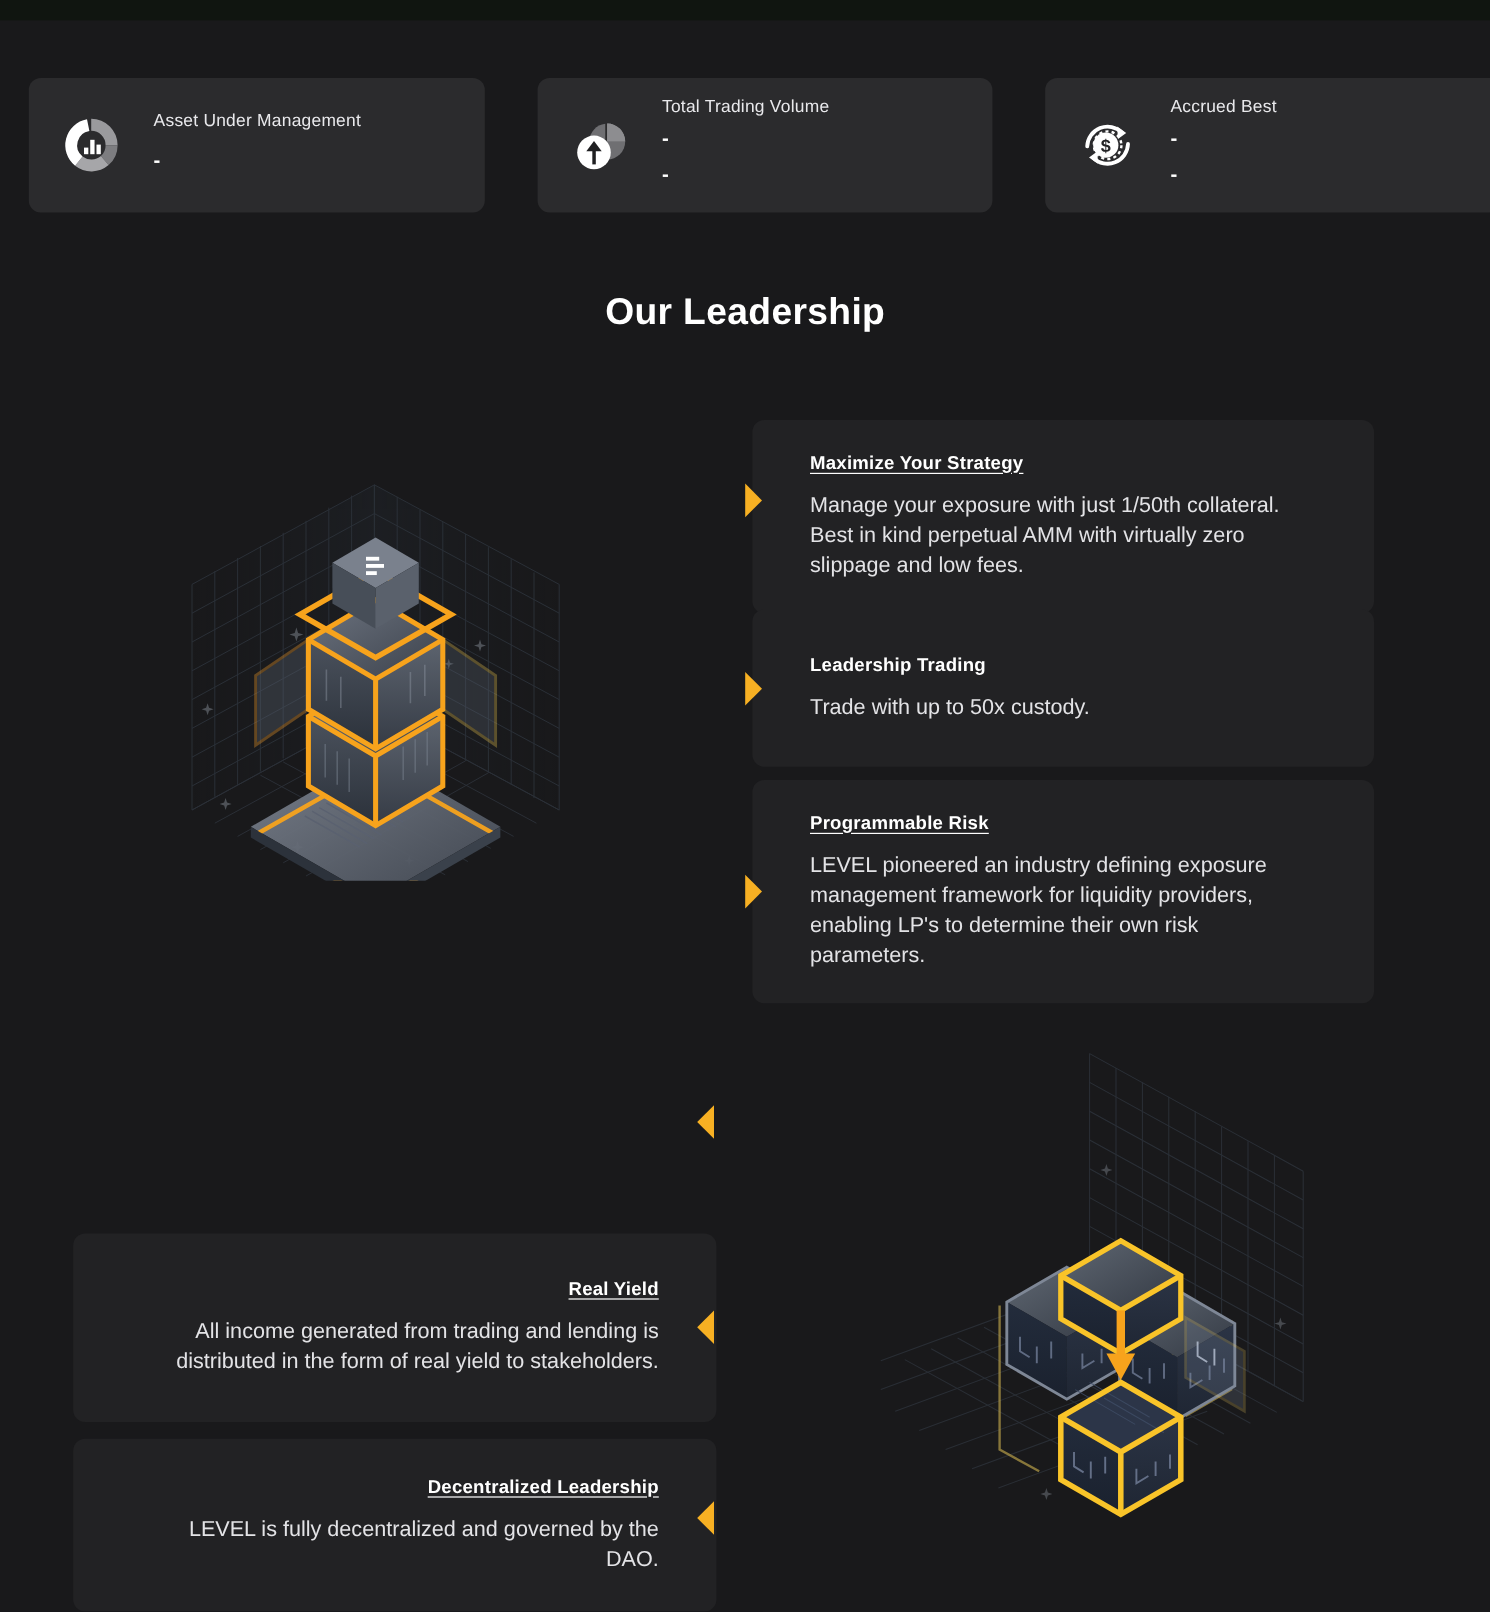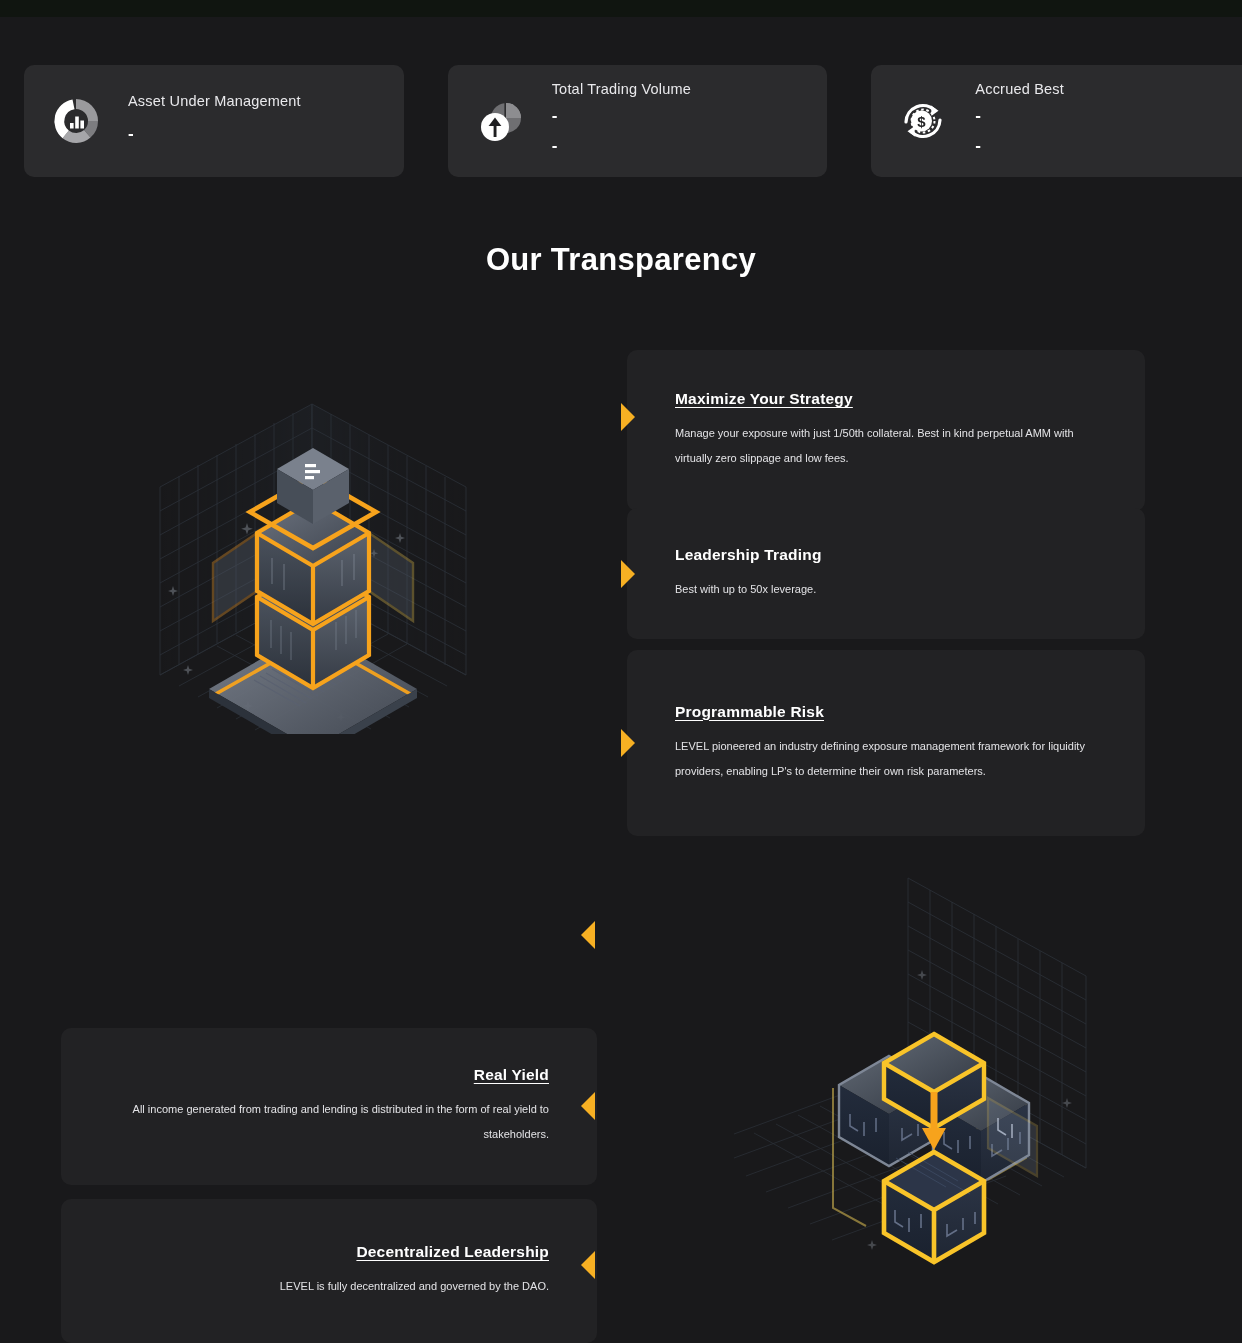--- a/index.html
+++ b/index.html
@@ -93,21 +93,21 @@
   .feat-title {
     color: #ffffff;
     font-size: 15.5px;
     font-weight: 700;
     letter-spacing: .2px;
     margin-bottom: 13px;
   }
   .feat-title.underline { text-decoration: underline; text-underline-offset: 3px; }
   .feat-desc {
     color: #e3e3e6;
-    font-size: 11px;
+    font-size: 18px;
     line-height: 25px;
   }
 
   
   .arrow {
     position: absolute;
     width: 0; height: 0;
   }
   .arrow-right {
     border-top: 14px solid transparent;
@@ -203,21 +203,21 @@
         </svg>
       </div>
       <div class="stat-body">
         <div class="stat-label">Accrued Best</div>
         <div class="stat-val">-</div>
         <div class="stat-val">-</div>
       </div>
     </div>
   </div>
 
-  <div class="section-title">Our Transparency</div>
+  <div class="section-title">Our Leadership</div>
 
   <div class="illus" id="illus-tower">
     <svg width="340" height="342" viewBox="0 0 340 342">
       <defs>
         <linearGradient id="gWallL" x1="0" y1="0" x2="1" y2="0">
           <stop offset="0%" stop-color="#1b2026" stop-opacity="0"></stop>
           <stop offset="100%" stop-color="#262d36" stop-opacity=".55"></stop>
         </linearGradient>
         <linearGradient id="gWallR" x1="0" y1="0" x2="1" y2="0">
           <stop offset="0%" stop-color="#262d36" stop-opacity=".55"></stop>
@@ -332,21 +332,21 @@
     <div class="feat-inner">
       <div class="feat-title underline">Maximize Your Strategy</div>
       <div class="feat-desc">Manage your exposure with just 1/50th collateral. Best in kind perpetual AMM with virtually zero slippage and low fees.</div>
     </div>
   </div>
   <div class="arrow arrow-right" id="arrow-strategy"></div>
 
   <div class="feat-card" id="card-leverage">
     <div class="feat-inner">
       <div class="feat-title">Leadership Trading</div>
-      <div class="feat-desc">Best with up to 50x leverage.</div>
+      <div class="feat-desc">Trade with up to 50x custody.</div>
     </div>
   </div>
   <div class="arrow arrow-right" id="arrow-leverage"></div>
 
   <div class="feat-card" id="card-risk">
     <div class="feat-inner">
       <div class="feat-title underline">Programmable Risk</div>
       <div class="feat-desc">LEVEL pioneered an industry defining exposure management framework for liquidity providers, enabling LP's to determine their own risk parameters.</div>
     </div>
   </div>

